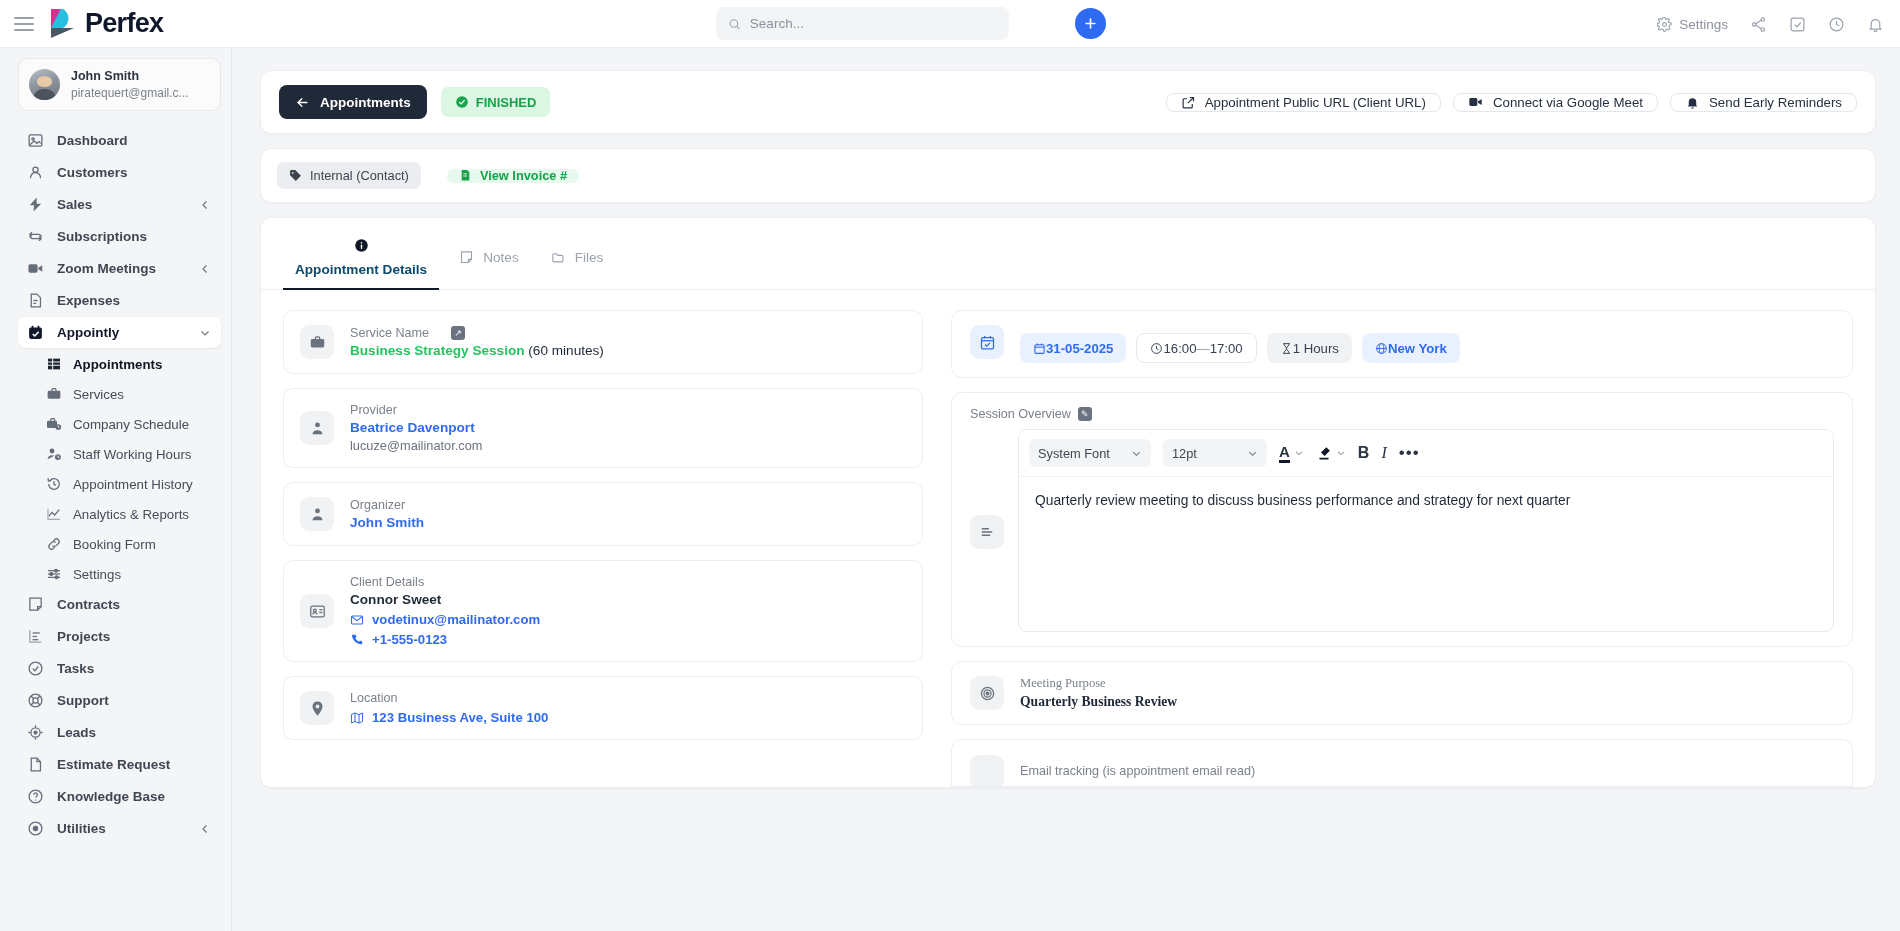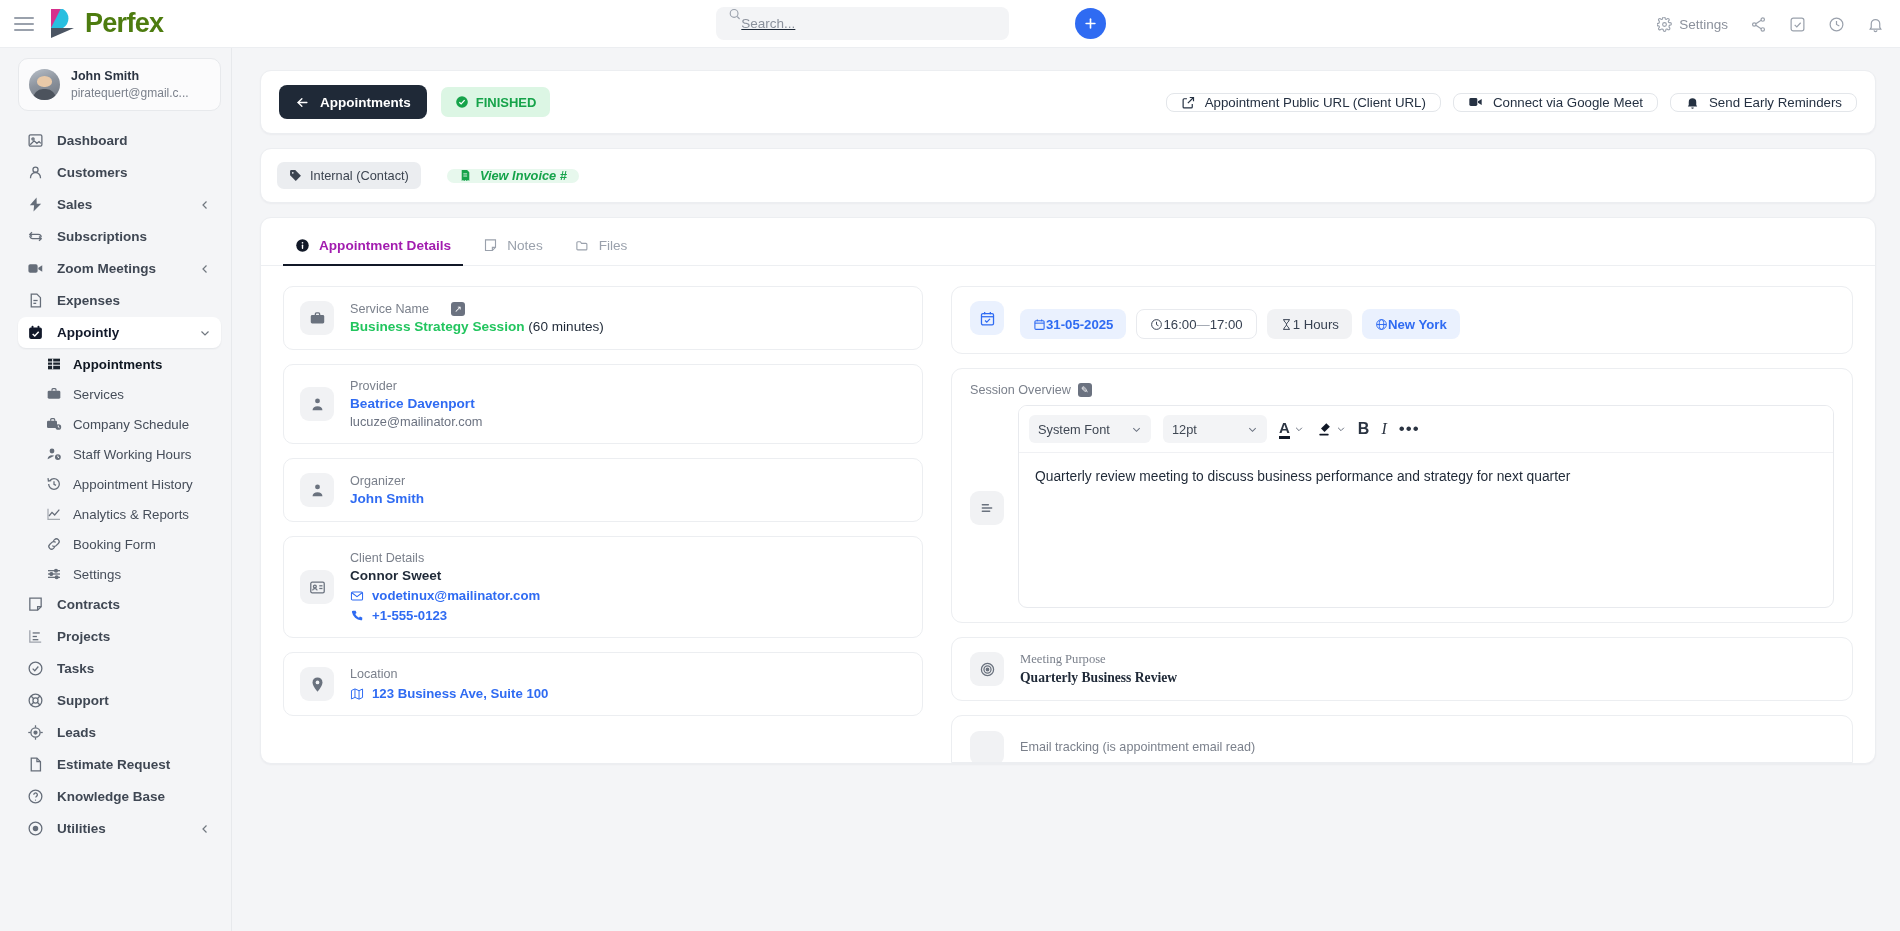--- a/index.html
+++ b/index.html
@@ -17,26 +17,26 @@
     height: 48px; min-height: 48px; background: #ffffff;
     display: flex; align-items: center;
     border-bottom: 1px solid #eceef1;
     position: relative;
   }
   .hamburger { width: 20px; height: 14px; margin-left: 14px; margin-right: 16px;
     display: flex; flex-direction: column; justify-content: space-between; cursor: pointer; }
   .hamburger span { display:block; height: 2px; background: #9aa1ac; border-radius: 2px; }
   .brand { display: flex; align-items: center; gap: 9px; }
   .logo { width: 26px; height: 29px; position: relative; }
-  .brand-name { font-size: 27px; font-weight: bold; letter-spacing: -0.7px; color: #4d7c0f; }
+  .brand-name { font-size: 27px; font-weight: bold; letter-spacing: -0.7px; color: #0f172a; }
 
   .search-wrap { position: absolute; left: 716px; top: 7px; width: 293px; }
   .search-box {
     height: 33px; background: #f3f4f6; border-radius: 8px;
-    display: flex; padding: 0 12px; cursor: text; text-decoration: underline;
+    display: flex; align-items: center; padding: 0 12px; gap: 9px; cursor: text;
   }
   .search-box input {
     border: none; outline: none; background: transparent; font-size: 13.5px;
     color: #6b7280; width: 100%; font-family: "Liberation Sans", sans-serif;
   }
   .search-box input::placeholder { color: #8b919c; }
   .plus-btn {
     position: absolute; left: 1075px; top: 8px;
     width: 31px; height: 31px; border-radius: 50%; background: #2f6bf2;
     display: flex; align-items: center; justify-content: center; cursor: pointer; border: none;
@@ -112,28 +112,28 @@
   .btn-outline {
     display: flex; align-items: center; gap: 9px; background: #fff; color: #253142;
     border: 1px solid #e3e6ea; border-radius: 8px; height: 19px; padding: 0 14px;
     font-size: 13.3px; cursor: pointer; margin-left: 12px; white-space: nowrap;
     font-family: "Liberation Sans", sans-serif;
   }
   .tagbar { display: flex; align-items: center; gap: 26px; padding: 13px 16px; margin-bottom: 14px; }
   .chip-grey { display:flex; align-items:center; gap: 8px; background:#ebedf0; color:#3c4450;
     height: 27px; padding: 0 12px; border-radius: 7px; font-size: 12.8px; cursor: pointer; }
   .chip-green { display:flex; align-items:center; gap: 8px; background:#e7f8ed; color:#15a34a;
-    height: 14px; padding: 0 12px; border-radius: 7px; font-size: 12.8px; font-weight: bold; cursor: pointer; font-style: italic; }
+    height: 14px; padding: 0 12px; border-radius: 7px; font-size: 12.8px; font-weight: bold; cursor: pointer; }
 
   .content-card { padding: 0; }
   .tabs { display: flex; align-items: center; gap: 8px; padding: 12px 22px 0 22px;
     border-bottom: 1px solid #edeff2; }
   .tab { display: flex; align-items: center; gap: 9px; padding: 8px 12px 12px 12px;
     font-size: 13.6px; color: #9aa1ac; cursor: pointer; position: relative; }
-  .tab.active { color: #a21caf; font-weight: bold; }
+  .tab.active { color: #0c4a6e; font-weight: bold; flex-direction: column; }
   .tab.active::after { content: ""; position: absolute; left: 0; right: 0; bottom: -1px;
     height: 2px; background: #111827; }
 
   .cols { display: flex; gap: 28px; padding: 20px 22px 0 22px; }
   .col-left { width: 640px; min-width: 640px; }
   .col-right { flex: 1; min-width: 0; }
 
   .info-card {
     display: flex; align-items: center; gap: 16px;
     border: 1px solid #eceef1; border-radius: 10px; background: #fff;

